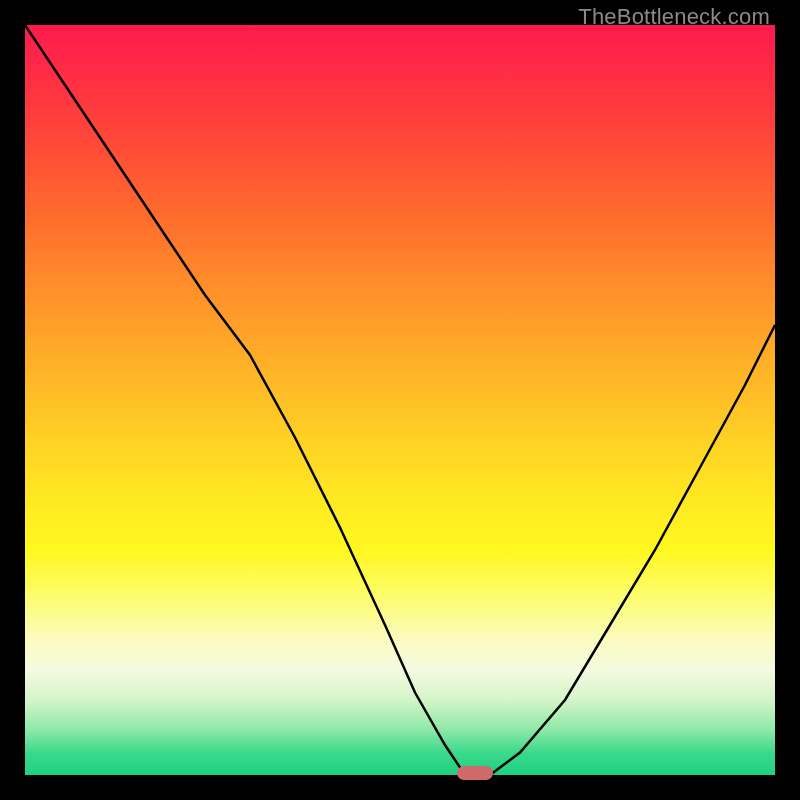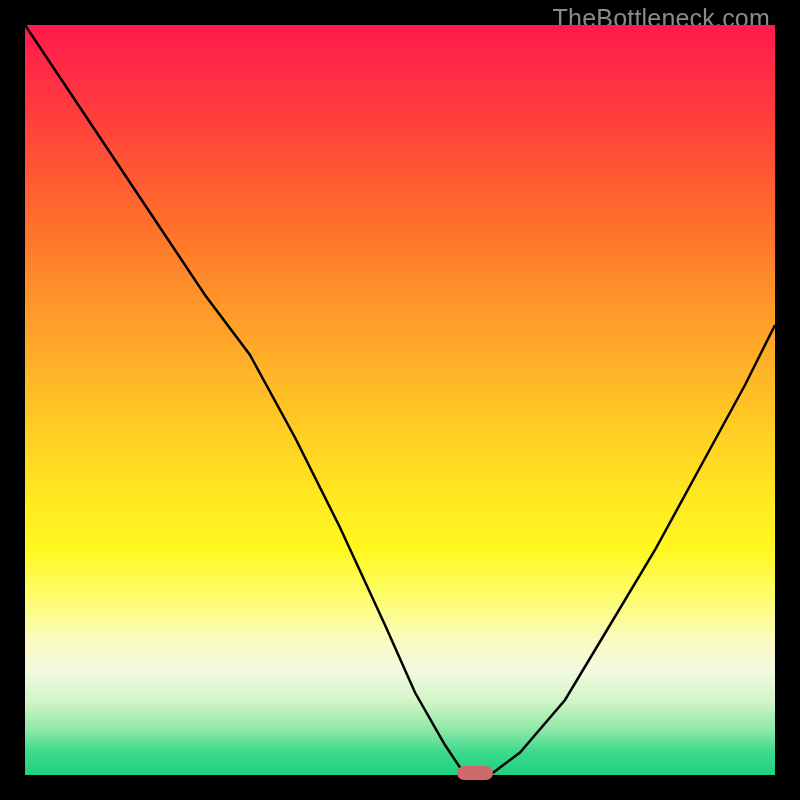--- a/index.html
+++ b/index.html
@@ -39,21 +39,21 @@
       #8de8a8 94%,
       #3bd98b 97%,
       #1fd080 100%
     );
   }
   .watermark {
     position: absolute;
     top: 4px;
     right: 30px;
     color: #8a8a8a;
-    font-size: 25px;
+    font-size: 22px;
     font-weight: 500;
     letter-spacing: 0.2px;
   }
   .curve {
     position: absolute;
     left: 0;
     top: 0;
     width: 750px;
     height: 750px;
   }

